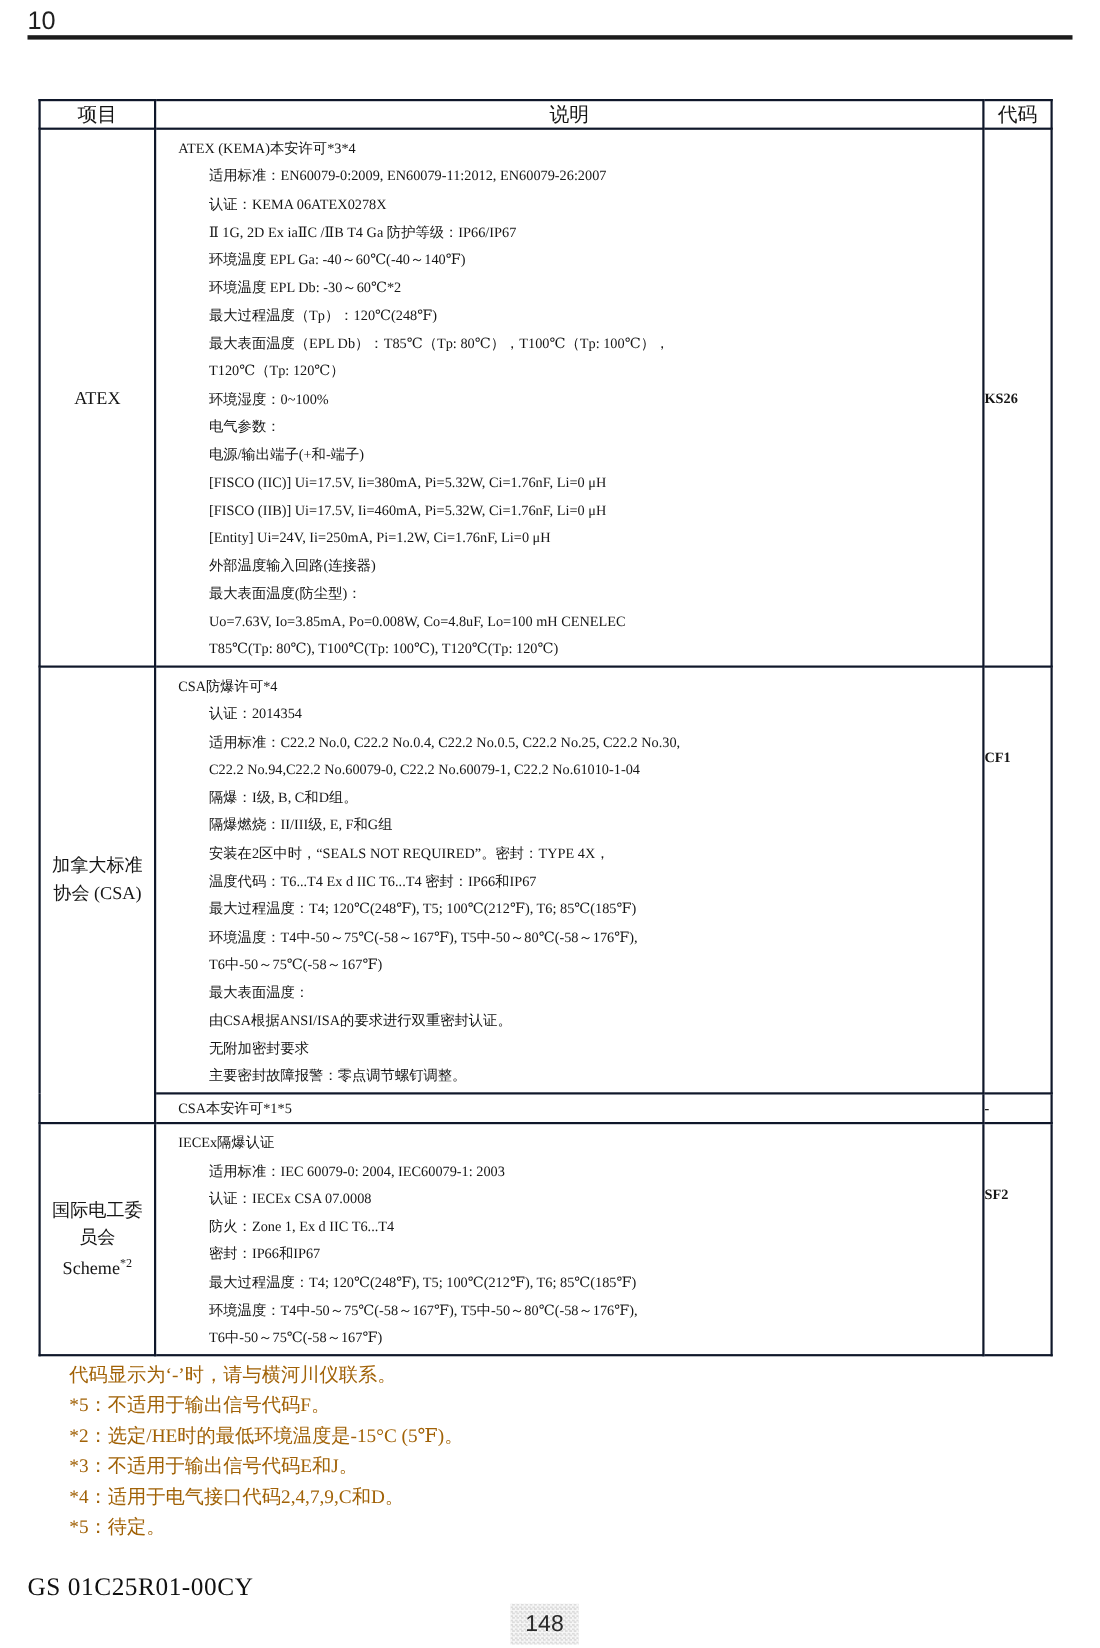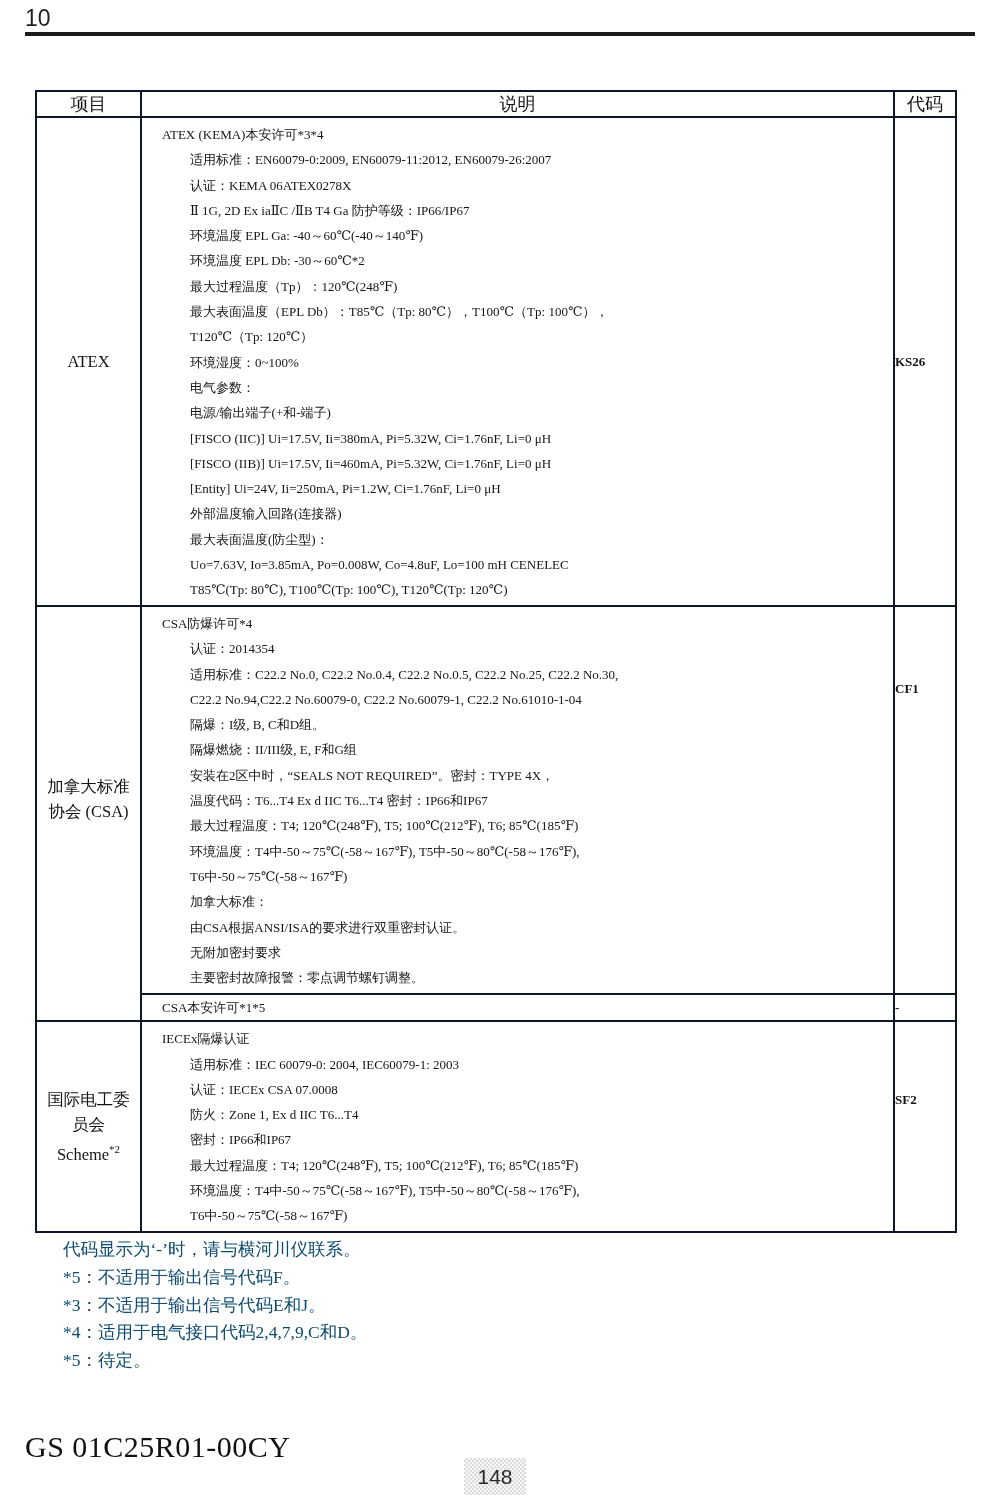--- a/index.html
+++ b/index.html
@@ -38,28 +38,28 @@
   .ln { line-height:25.3px; white-space:nowrap; padding-left:20px; }
   .ln.i1 { padding-left:48px; }
   .atex-desc  { height:481px; }
   .csa-desc   { height:380px; }
   .sub-desc   { height:22px; vertical-align:middle; padding:0 4px 0 0; }
   .iecex-desc { height:202px; }
   .code-cell { text-align:left; font-size:13px; padding:0;font-weight:bold; }
   .v-mid { vertical-align:middle; }
   .code-top { vertical-align:top; }
   .csa-code { padding-top:74px; }
-  .iecex-code { padding-top:70px; }
+  .iecex-code { padding-top:56px; }
   .item-cell sup { font-size:11px; }
   .notes {
     position:absolute; left:63px; top:1236px; font-size:17.5px;
-    line-height:27.8px; color:#0c4a6e;
+    line-height:27.8px; color:#a16207;
   }
   .doc-num {
-    position:absolute; left:25px; top:1430px; font-size:30px;
+    position:absolute; left:25px; top:1430px; font-size:23px;
     color:#111111; letter-spacing:0.5px;
   }
   .bottom-num {
     position:absolute; left:464px; top:1458px; width:62px; height:37px;
     line-height:37px; text-align:center;
     font-family:"Liberation Sans","DejaVu Sans",sans-serif;
     font-size:21px; color:#2a2a2a;
     background:repeating-conic-gradient(#dcdcdc 0% 25%, #f7f7f7 0% 50%);
     background-size:4px 4px;
   }
@@ -121,21 +121,21 @@
           <div class="ln i1">认证：2014354</div>
           <div class="ln i1">适用标准：C22.2 No.0, C22.2 No.0.4, C22.2 No.0.5, C22.2 No.25, C22.2 No.30,</div>
           <div class="ln i1">C22.2 No.94,C22.2 No.60079-0, C22.2 No.60079-1, C22.2 No.61010-1-04</div>
           <div class="ln i1">隔爆：I级, B, C和D组。</div>
           <div class="ln i1">隔爆燃烧：II/III级, E, F和G组</div>
           <div class="ln i1">安装在2区中时，“SEALS NOT REQUIRED”。密封：TYPE 4X，</div>
           <div class="ln i1">温度代码：T6...T4 Ex d IIC T6...T4 密封：IP66和IP67</div>
           <div class="ln i1">最大过程温度：T4; 120℃(248℉), T5; 100℃(212℉), T6; 85℃(185℉)</div>
           <div class="ln i1">环境温度：T4中-50～75℃(-58～167℉), T5中-50～80℃(-58～176℉),</div>
           <div class="ln i1">T6中-50～75℃(-58～167℉)</div>
-          <div class="ln i1">加拿大标准：</div>
+          <div class="ln i1">最大表面温度：</div>
           <div class="ln i1">由CSA根据ANSI/ISA的要求进行双重密封认证。</div>
           <div class="ln i1">无附加密封要求</div>
           <div class="ln i1">主要密封故障报警：零点调节螺钉调整。</div>
         </td>
         <td class="code-cell code-top csa-code">CF1</td>
       </tr>
       <tr>
         <td class="desc-cell sub-desc">
           <div class="ln i0">CSA本安许可*1*5</div>
         </td>
@@ -158,20 +158,21 @@
           <div class="ln i1">T6中-50～75℃(-58～167℉)</div>
         </td>
         <td class="code-cell code-top iecex-code">SF2</td>
       </tr>
     </tbody>
   </table>
 
   <div class="notes">
     <div class="note">代码显示为‘-’时，请与横河川仪联系。</div>
     <div class="note">*5：不适用于输出信号代码F。</div>
+    <div class="note">*2：选定/HE时的最低环境温度是-15°C (5℉)。</div>
     <div class="note">*3：不适用于输出信号代码E和J。</div>
     <div class="note">*4：适用于电气接口代码2,4,7,9,C和D。</div>
     <div class="note">*5：待定。</div>
   </div>
 
   <div class="doc-num">GS 01C25R01-00CY</div>
   <div class="bottom-num">148</div>
 
 </div>
 

